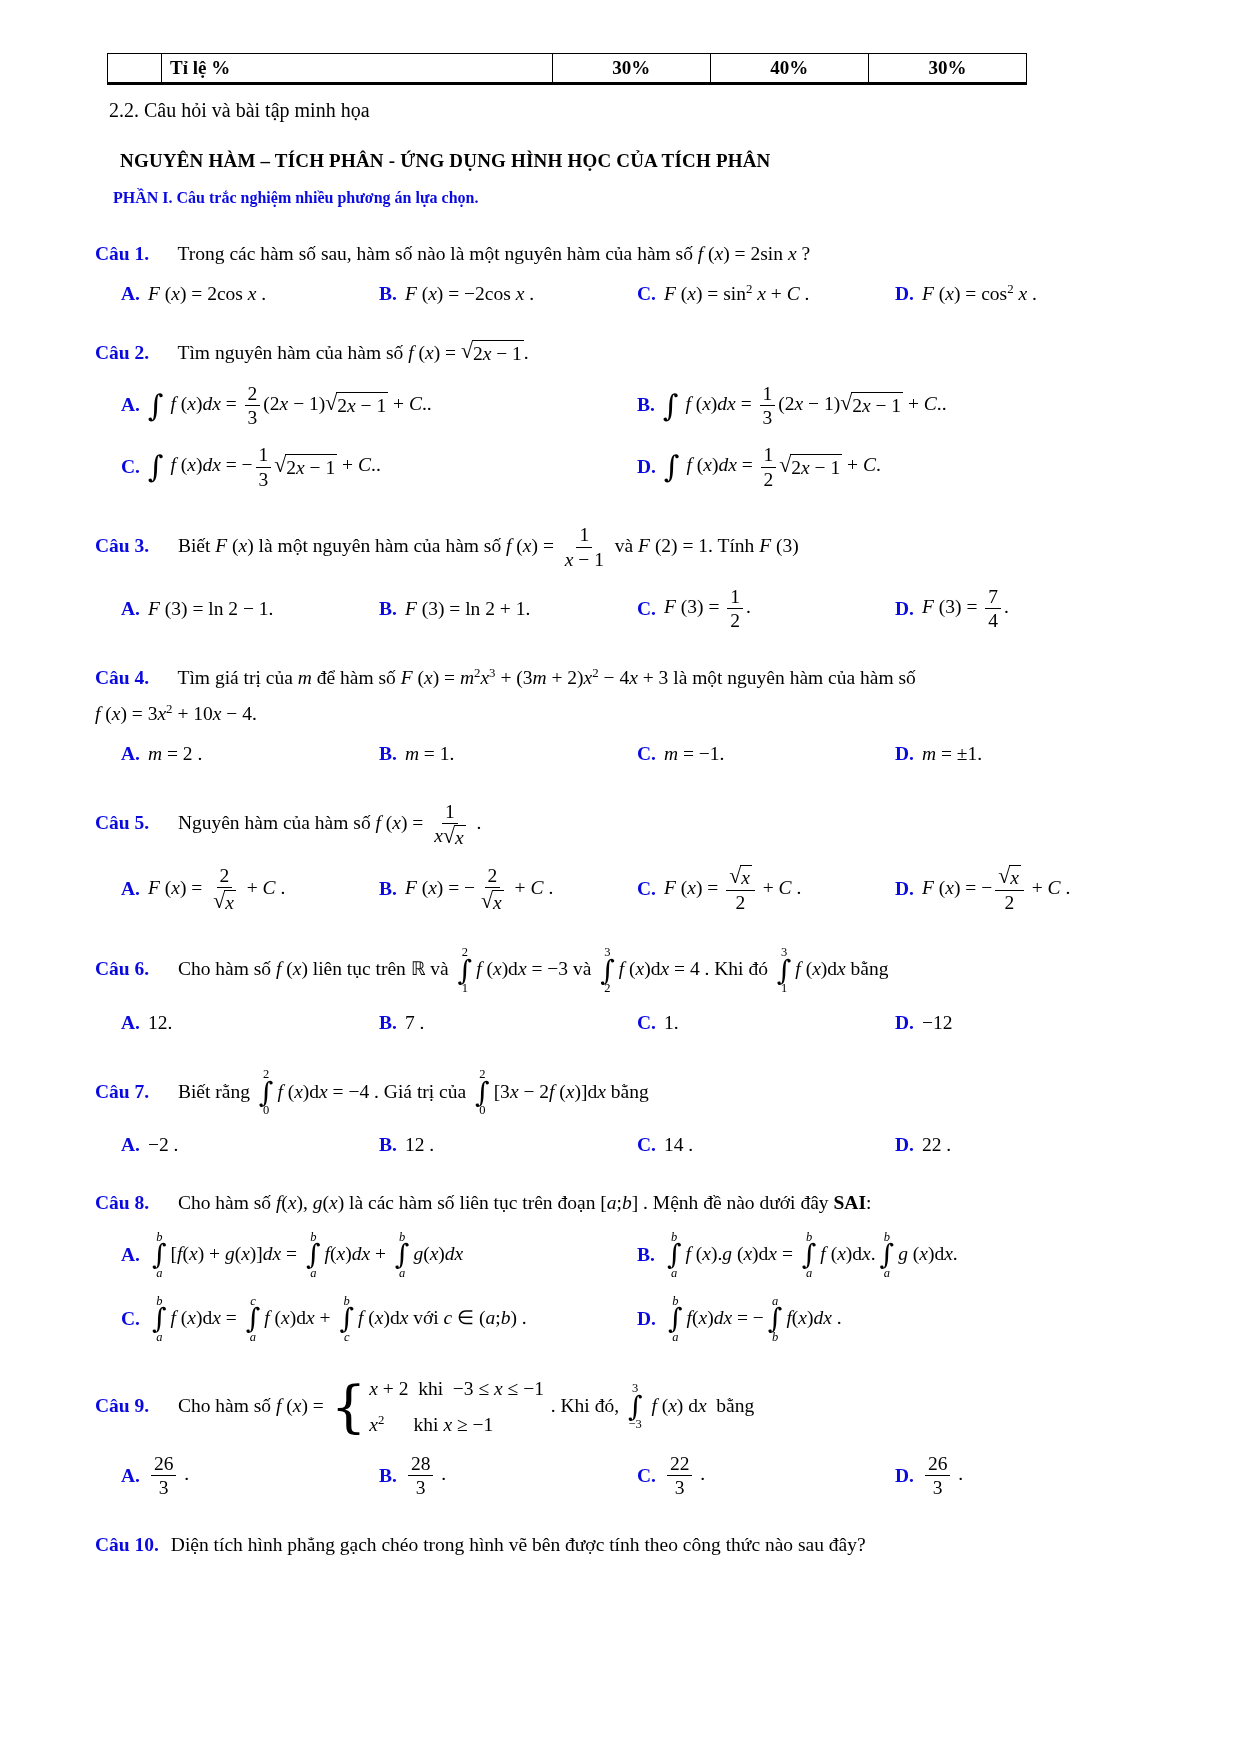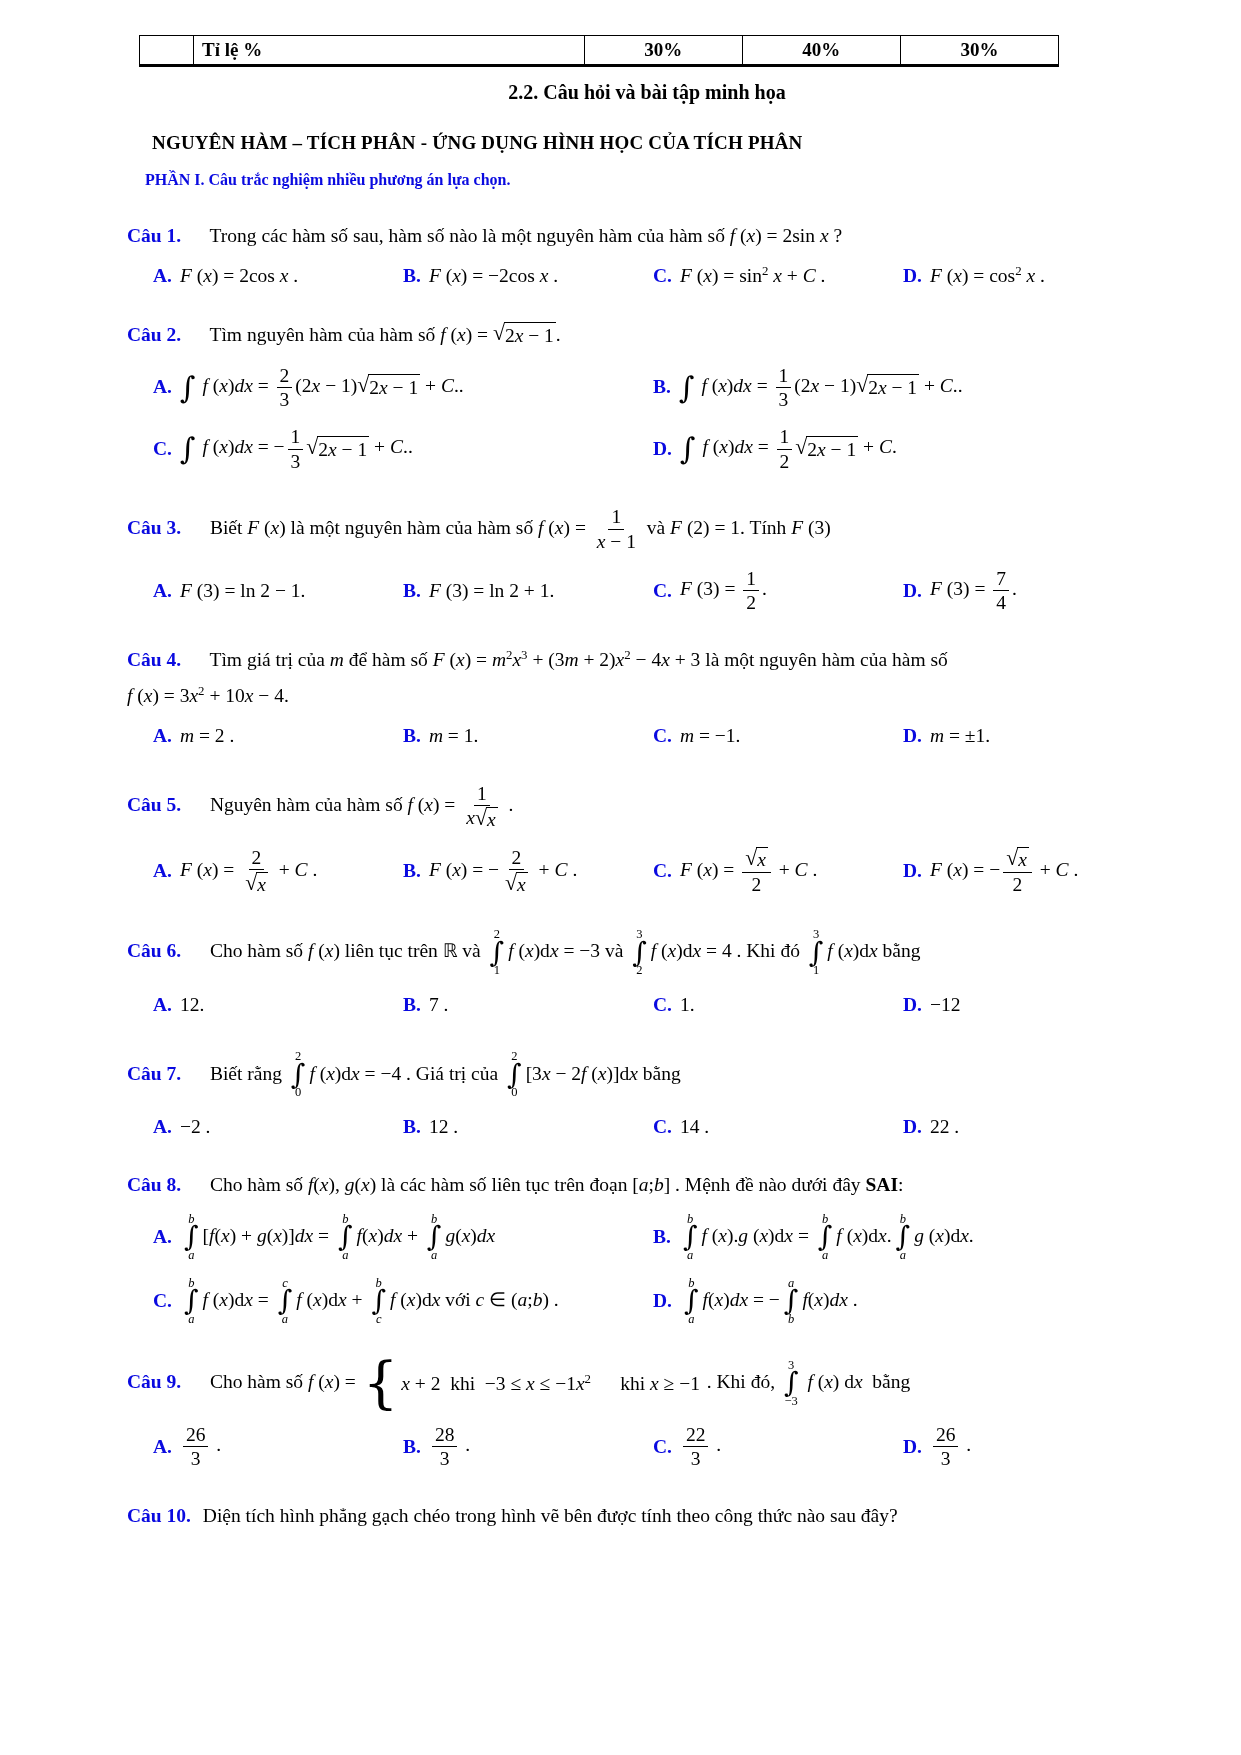--- a/index.html
+++ b/index.html
@@ -3,33 +3,33 @@
 <meta charset="utf-8">
 <style>
   :root{ --blue:#0a0ae0; --ink:#000; }
   *{ box-sizing:border-box; }
   html,body{ margin:0; padding:0; background:#fff; }
   body{
     width:1241px; min-height:1755px;
     font-family:"Liberation Serif", serif;
     font-size:19.5px; color:var(--ink); line-height:1.35;
   }
-  .page{ padding:35px 88px 30px 95px;margin-left:32px; }
+  .page{ padding:53px 88px 30px 95px; }
 
   
   .toptable{ border-collapse:collapse; margin-left:12px; width:920px; }
   .toptable td{
     border:1.6px solid #000; border-bottom:3px solid #000;
     font-weight:bold; font-size:19px; padding:1px 8px; height:26px;
   }
   .toptable .c0{ width:58px; }
   .toptable .c1{ width:428px; text-align:left; }
   .toptable .cv{ width:169px; text-align:center; }
 
-  .h22{ font-weight:bold; margin:12px 0 0 14px; font-size:20px;text-align:center; }
+  .h22{ font-weight:normal; margin:12px 0 0 14px; font-size:20px; }
   .title{ font-weight:bold; margin:24px 0 0 25px; font-size:19px; letter-spacing:.2px; }
   .phan{ font-weight:bold; color:var(--blue); margin:14px 0 0 18px; font-size:16px; }
 
   .q{ margin-top:32px; }
   .q-line{ }
   .q-label{ color:var(--blue); font-weight:bold; display:inline-block; min-width:78px; }
   .q-label.tight{ min-width:0; margin-right:7px; }
   .q-extra{ margin-top:10px; }
 
   .opts{ display:flex; flex-wrap:wrap; padding-left:26px; margin-top:14px; }
@@ -52,21 +52,21 @@
   .sqi{ border-top:1.3px solid #000; padding:0 2px 0 1px; margin-left:-1px; }
   .ig{ display:inline-flex; flex-direction:column; align-items:center;
        vertical-align:middle; line-height:1; margin:0 4px; }
   .il{ font-size:12.5px; line-height:1.1; }
   .is{ font-size:28px; line-height:.8; font-family:"DejaVu Serif", serif; }
   .in0{ font-size:30px; line-height:0; vertical-align:middle;
         font-family:"DejaVu Serif", serif; margin-right:2px; }
   .bb{ font-family:"DejaVu Sans", sans-serif; font-size:.95em; }
   .cs{ display:inline-flex; align-items:center; vertical-align:middle; margin:0 2px; }
   .cb{ font-size:56px; line-height:.9; font-family:"DejaVu Serif", serif; margin-right:3px; }
-  .crs{ display:inline-flex; flex-direction:row; row-gap:9px; }
+  .crs{ display:inline-flex; flex-direction:column; row-gap:9px; }
 </style>
 </head>
 <body>
 
 <div class="page">
 
   <table class="toptable">
     <tbody>
         <tr>
       <td class="c0"></td>

